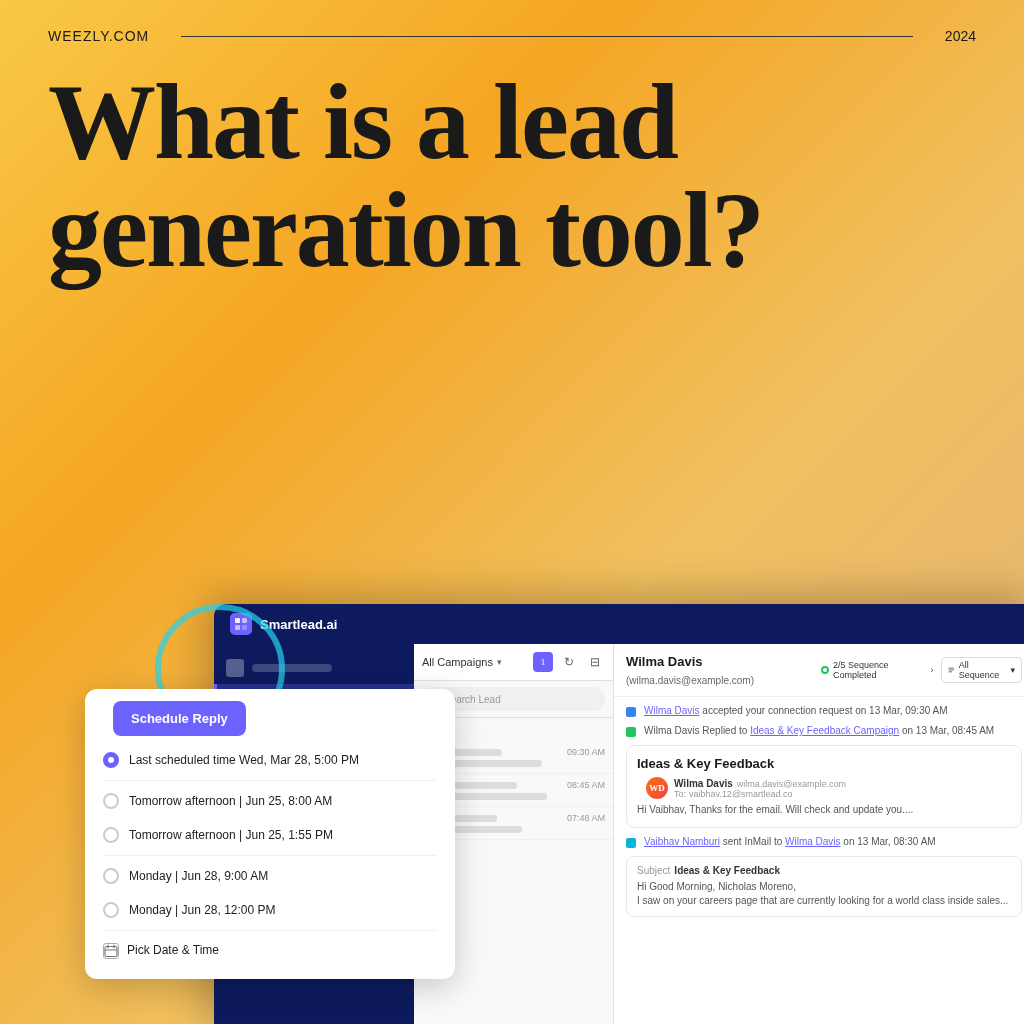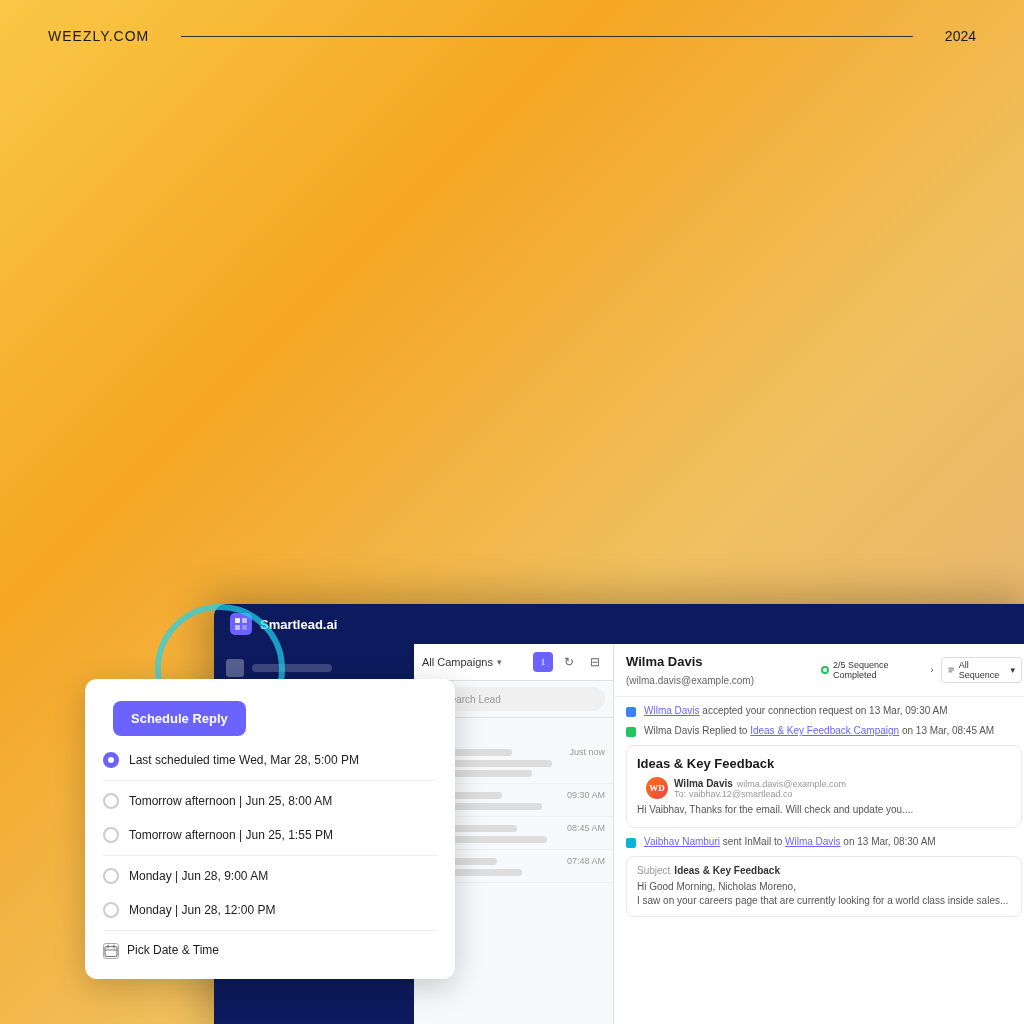--- a/index.html
+++ b/index.html
@@ -514,20 +514,23 @@
 <body>
 
 <div class="bg">
 
   <div class="header">
     <span class="header-brand">WEEZLY.COM</span>
     <div class="header-line"></div>
     <span class="header-year">2024</span>
   </div>
 
+  <div class="hero-title">
+    <span>What is a lead generation tool?</span>
+  </div>
 
   <div class="teal-circle"></div>
 
   <div class="ui-container">
 
     <div class="app-topbar">
       <div class="app-logo-icon">
         <svg width="14" height="14" viewBox="0 0 14 14" fill="none">
           <rect x="1" y="1" width="5" height="5" rx="1" fill="white" opacity="0.9"></rect>
           <rect x="8" y="1" width="5" height="5" rx="1" fill="white" opacity="0.6"></rect>
@@ -577,28 +580,20 @@
         <div class="search-bar">
           <div class="search-input-mock">
             <svg width="10" height="10" viewBox="0 0 10 10" fill="none">
               <circle cx="4" cy="4" r="3" stroke="#999" stroke-width="1.2"></circle>
               <line x1="6.5" y1="6.5" x2="9" y2="9" stroke="#999" stroke-width="1.2"></line>
             </svg>
             <span>Search Lead</span>
           </div>
         </div>
         <div class="leads-section-label">Today</div>
-        <div class="lead-item">
-          <div class="lead-item-row">
-            <div class="lead-bar" style="width:90px;"></div>
-            <span class="lead-time">Just now</span>
-          </div>
-          <div class="lead-bar" style="width:130px;"></div>
-          <div class="lead-bar" style="width:110px;"></div>
-        </div>
         <div class="lead-item">
           <div class="lead-item-row">
             <div class="lead-bar" style="width:80px;"></div>
             <span class="lead-time">09:30 AM</span>
           </div>
           <div class="lead-bar" style="width:120px;"></div>
         </div>
         <div class="lead-item">
           <div class="lead-item-row">
             <div class="lead-bar" style="width:95px;"></div>
@@ -697,21 +692,21 @@
             </div>
           </div>
 
         </div>
       </div>
 
     </div>
   </div>
 
   <div class="schedule-overlay">
-    <div style="padding: 10px 14px 0;">
+    <div style="padding: 0 14px 0;">
       <div class="schedule-header-btn">Schedule Reply</div>
     </div>
     <div class="schedule-options">
 
       <div class="schedule-option">
         <div class="radio-outer selected">
           <div class="radio-inner"></div>
         </div>
         <span>Last scheduled time Wed, Mar 28, 5:00 PM</span>
       </div>

